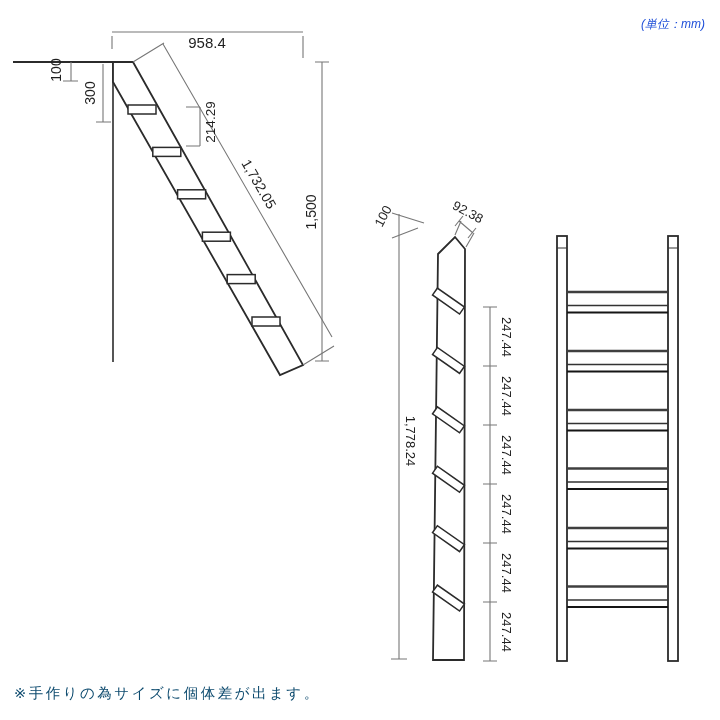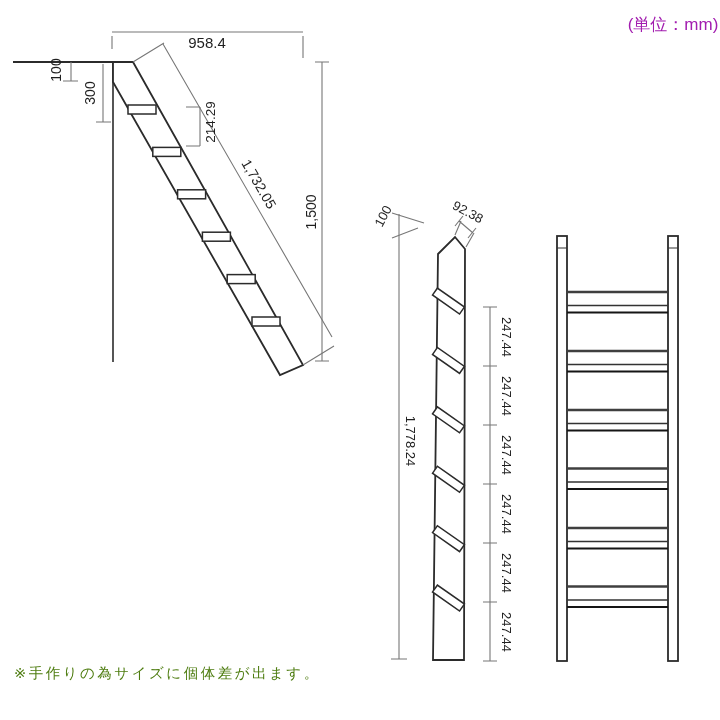--- a/index.html
+++ b/index.html
@@ -17,24 +17,24 @@
   .r90  {transform:translate(-50%,-50%) rotate(90deg);}
   .rm90 {transform:translate(-50%,-50%) rotate(-90deg);}
   .r60  {transform:translate(-50%,-50%) rotate(60deg);}
   .rm62 {transform:translate(-50%,-50%) rotate(-62deg);}
   .r28  {transform:translate(-50%,-50%) rotate(28deg);}
   .r0   {transform:translate(-50%,-50%);}
   .f13 {font-size:13px;}
   .f135{font-size:13.5px;}
   .f15 {font-size:15px;}
   .footnote{
-    position:absolute;left:14px;top:664px;
-    font-size:14.5px;letter-spacing:2.5px;color:#4d7c0f;
+    position:absolute;left:14px;top:684px;
+    font-size:14.5px;letter-spacing:2.5px;color:#0c4a6e;
   }
-  .unitnote{position:absolute;font-size:17px;color:#a21caf;}
+  .unitnote{position:absolute;font-size:12px;color:#1d4ed8;font-style:italic;}
 </style>
 </head>
 <body>
 
 <div class="canvas">
 
   <svg width="720" height="720" viewBox="0 0 720 720">
 
     <g fill="none" stroke="#2b2b2b" stroke-width="1.8">
 

